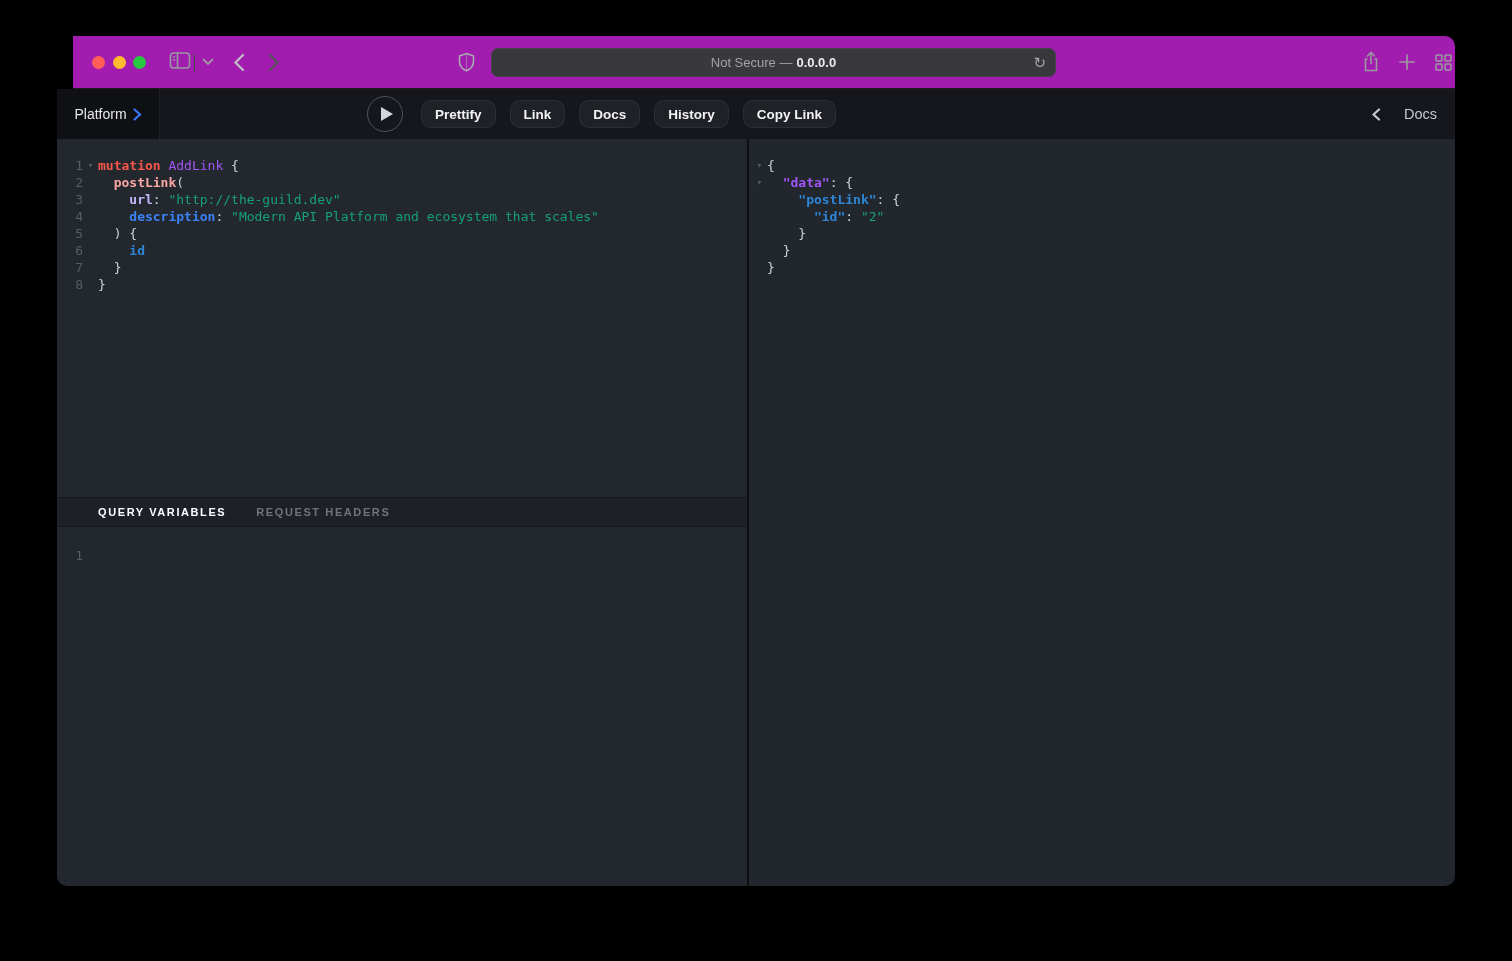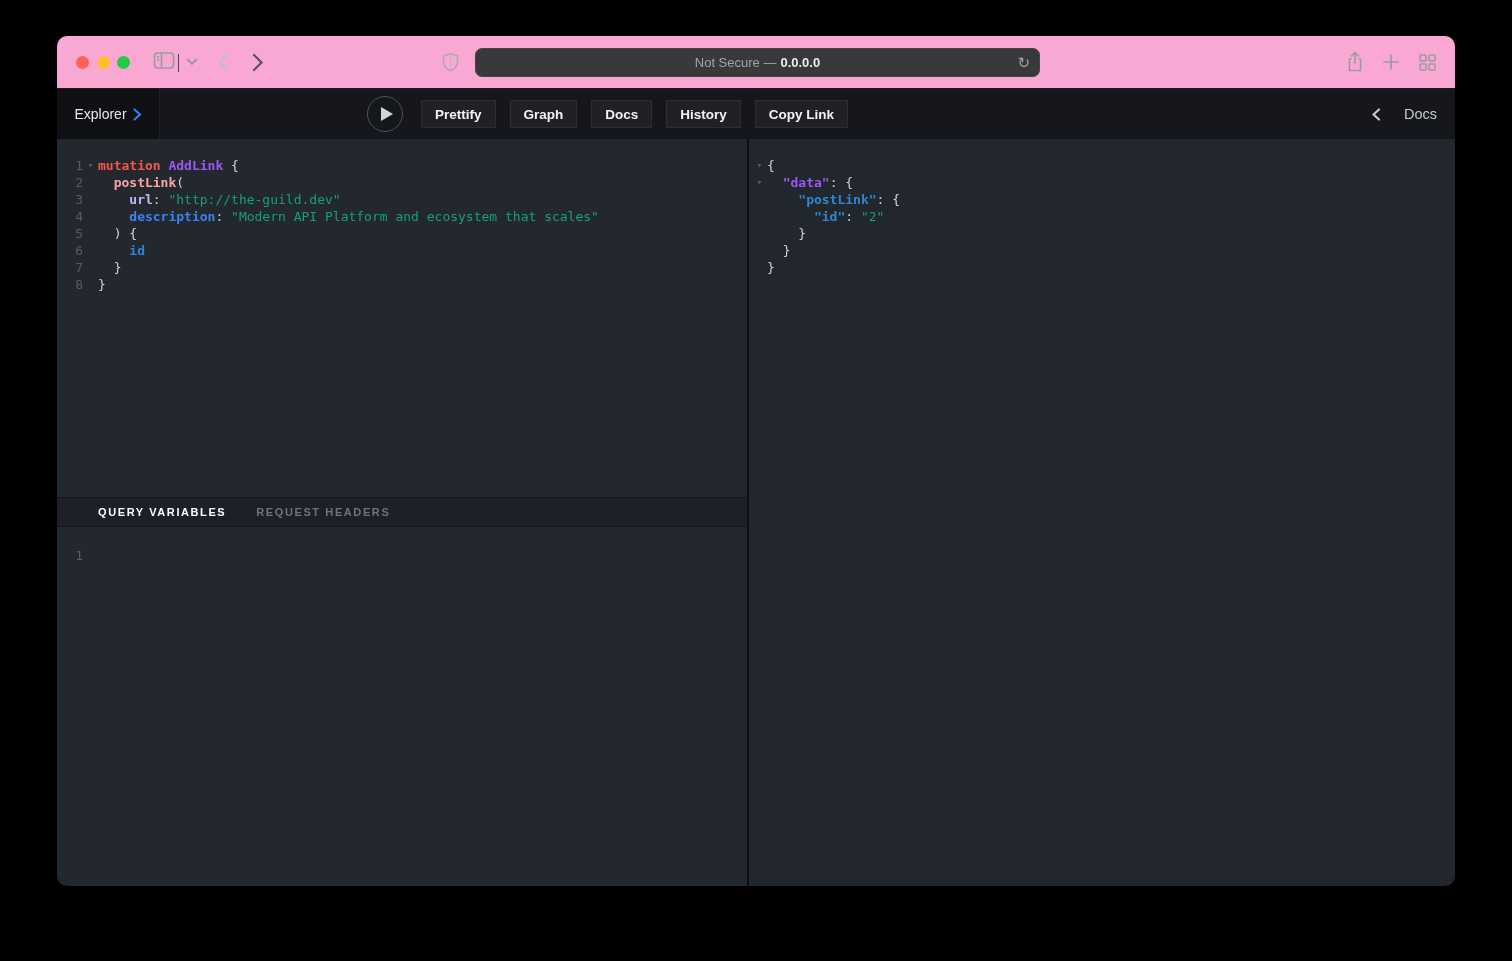--- a/index.html
+++ b/index.html
@@ -5,21 +5,21 @@
   * { margin:0; padding:0; box-sizing:border-box; }
   html,body { width:1512px; height:961px; background:#000; font-family:"Liberation Sans", sans-serif; overflow:hidden; }
 
   .window {
     position:absolute; left:57px; top:36px; width:1398px; height:850px;
     border-radius:10px; overflow:hidden; display:flex; flex-direction:column;
     box-shadow:0 20px 60px rgba(0,0,0,.6);
   }
 
   
-  .titlebar { position:relative; height:53px; flex:0 0 53px; background:#f9a8d4; border-bottom:1px solid #1c1c1e; }
+  .titlebar { position:relative; height:53px; flex:0 0 53px; background:#a21caf; border-bottom:1px solid #1c1c1e;margin-left:16px; }
   .titlebar svg { display:block; }
   .traffic { position:absolute; top:20px; left:19px; display:flex; gap:7.5px; }
   .light { width:13px; height:13px; border-radius:50%; }
   .tb-icon { position:absolute; top:14px; color:#9a9aa0; }
   .tb-sep { position:absolute; left:121px; top:18px; width:1px; height:18px; background:#46464a; }
   .urlbar {
     position:absolute; left:418px; top:12px; width:565px; height:29px;
     background:#39393c; border:1px solid #454549; border-radius:7px;
     display:flex; align-items:center; justify-content:center; font-size:13px;
   }
@@ -38,21 +38,21 @@
   .gql-title { position:absolute; left:156px; top:0; height:100%; display:flex; align-items:center; color:#959daa; font-size:19px; letter-spacing:.2px; }
   .gql-title i { font-style:italic; }
   .play-btn {
     position:absolute; left:310px; top:7px; width:36px; height:36px; border-radius:50%;
     border:1.5px solid #4e5258; background:transparent; display:flex; align-items:center; justify-content:center; cursor:pointer;
   }
   .play-tri { width:0; height:0; border-left:12px solid #d2d5da; border-top:7.5px solid transparent; border-bottom:7.5px solid transparent; margin-left:3px; }
   .btn-row { position:absolute; left:364px; top:11px; display:flex; gap:14px; }
   .gbtn {
     height:28px; padding:0 13px; background:#202127; border:1px solid rgba(255,255,255,.06);
-    border-radius:0; color:#f2f3f5; font-size:13.5px; font-weight:600;
+    border-radius:10px; color:#f2f3f5; font-size:13.5px; font-weight:600;
     display:flex; align-items:center; cursor:pointer; white-space:nowrap;
     font-family:"Liberation Sans", sans-serif;
   }
   .docs-btn { position:absolute; right:18px; top:0; height:100%; display:flex; align-items:center; gap:23px; color:#c6c9ce; font-size:14.5px; cursor:pointer; }
 
   
   .main { flex:1; display:flex; min-height:0; }
   .left-pane { width:690px; flex:0 0 690px; background:#23282e; display:flex; flex-direction:column; }
   .pane-divider { width:2px; flex:0 0 2px; background:#0d0e10; cursor:col-resize; }
   .right-pane { flex:1; background:#22272d; padding:18px 0 0 3px; overflow:hidden; }
@@ -145,54 +145,54 @@
         <rect x="1" y="1" width="6" height="6" rx="1"></rect>
           <rect x="10" y="1" width="6" height="6" rx="1"></rect>
         <rect x="1" y="10" width="6" height="6" rx="1"></rect>
           <rect x="10" y="10" width="6" height="6" rx="1"></rect>
       </svg>
     </span>
   </div>
 
   <div class="gql-toolbar">
     <div class="explorer-tab">
-      <span>Explorer</span>
+      <span>Platform</span>
       <svg id="explorer-chevron" width="9" height="13" viewBox="0 0 9 13" fill="none" stroke-width="2.2" stroke-linecap="round" style="color: rgb(59, 118, 246);">
           <polyline points="1.5,1.5 7,6.5 1.5,11.5" stroke="currentColor"></polyline>
         </svg>
     </div>
 
 
     <div class="play-btn">
       <span class="play-tri"></span>
     </div>
 
     <div class="btn-row" id="toolbar-buttons">
         <button class="gbtn">Prettify</button>
-        <button class="gbtn">Graph</button>
+        <button class="gbtn">Link</button>
         <button class="gbtn">Docs</button>
         <button class="gbtn">History</button>
         <button class="gbtn">Copy Link</button>
       </div>
 
     <div class="docs-btn">
       <svg width="9" height="13" viewBox="0 0 9 13" fill="none" stroke="currentColor" stroke-width="2.2" stroke-linecap="round">
           <polyline points="7,1.5 1.5,6.5 7,11.5"></polyline>
         </svg>
       <span>Docs</span>
     </div>
   </div>
 
   <div class="main">
     <div class="left-pane">
       <div class="query-editor" id="query-editor">
           <div class="code-line">
             <span class="gutter-num">1</span>
             <span class="fold">▾</span>
-            <span class="code-text"><span style="color: rgb(248, 86, 75); font-weight: bold; margin-top: 39px;">mutation</span><span> </span><span style="color: rgb(160, 86, 245); font-weight: bold; margin-top: 12px;">AddLink</span><span style="color: rgb(207, 212, 219);"> {</span></span>
+            <span class="code-text"><span style="color: rgb(248, 86, 75); font-weight: bold; margin-top: 39px;">mutation</span><span> </span><span style="color: rgb(160, 86, 245); font-weight: normal; margin-top: 12px;">AddLink</span><span style="color: rgb(207, 212, 219);"> {</span></span>
           </div>
           <div class="code-line">
             <span class="gutter-num">2</span>
             <span class="fold"></span>
             <span class="code-text"><span>  </span><span style="color: #fca5a5; font-weight: bold;">postLink</span><span style="color: rgb(207, 212, 219);">(</span></span>
           </div>
           <div class="code-line">
             <span class="gutter-num">3</span>
             <span class="fold"></span>
             <span class="code-text"><span>    </span><span style="color: #c4b5fd; font-weight: bold;">url</span><span style="color: rgb(207, 212, 219);">: </span><span style="color: rgb(22, 160, 120);">"http://the-guild.dev"</span></span>

